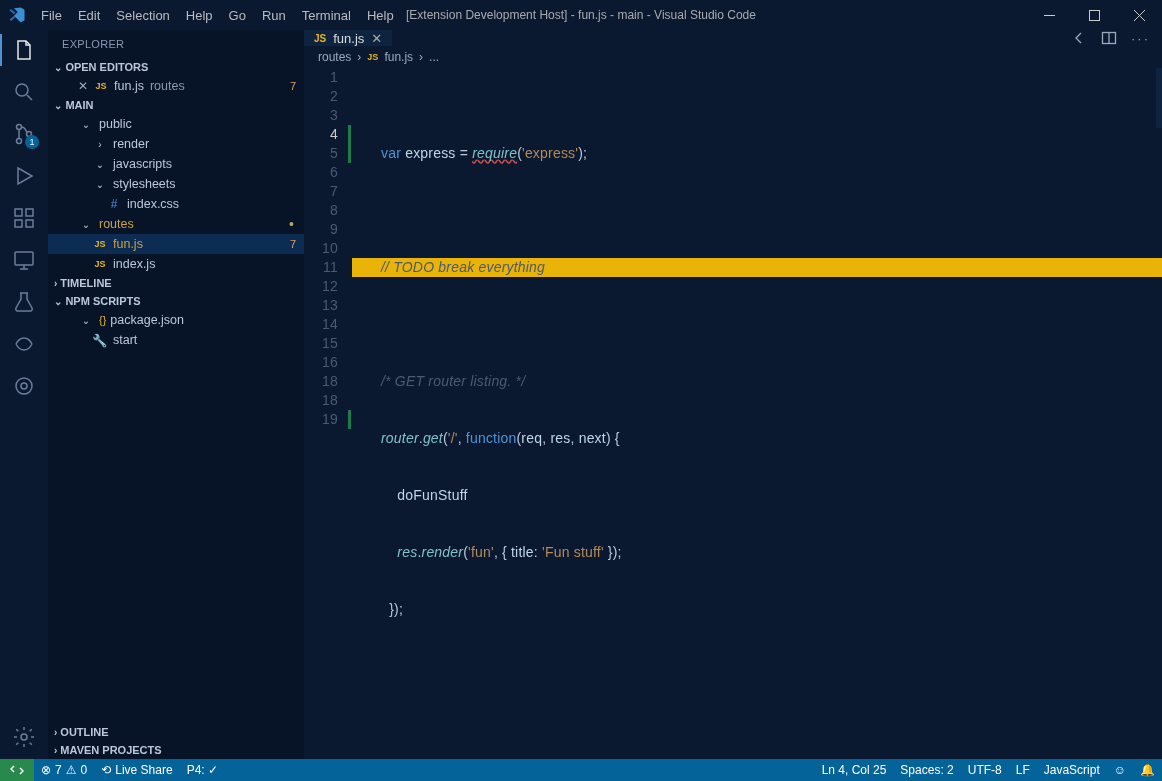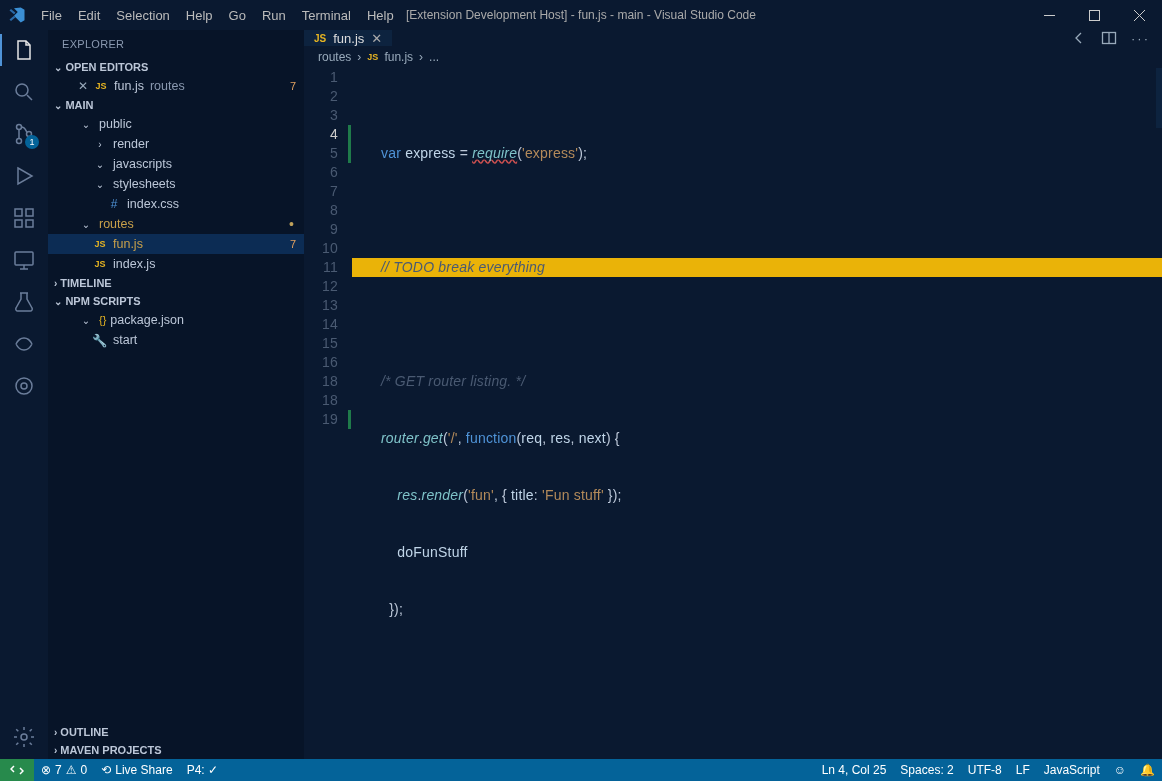--- a/index.html
+++ b/index.html
@@ -318,22 +318,22 @@
       </div>
       <div class="lines">
         <div class="gbar" style="top:57px;height:38px;"></div>
         <div class="gbar" style="top:342px;height:19px;"></div>
         <div class="l"><span class="kw">var</span><span class="var"> express </span><span class="punc">=</span><span> </span><span class="fn err">require</span><span class="punc">(</span><span class="str">'express'</span><span class="punc">);</span></div>
         <div class="l"></div>
         <div class="l hl"><span class="cmt">// TODO break everything</span></div>
         <div class="l"></div>
         <div class="l"><span class="cmt">/* GET router listing. */</span></div>
         <div class="l"><span class="fn">router</span><span class="punc">.</span><span class="fn">get</span><span class="punc">(</span><span class="str">'/'</span><span class="punc">, </span><span class="kw">function</span><span class="punc">(</span><span class="var">req</span><span class="punc">, </span><span class="var">res</span><span class="punc">, </span><span class="var">next</span><span class="punc">) {</span></div>
+        <div class="l"><span style="color:#2a3b52;">    </span><span class="var">doFunStuff</span></div>
         <div class="l"><span style="color:#2a3b52;">    </span><span class="fn">res</span><span class="punc">.</span><span class="fn">render</span><span class="punc">(</span><span class="str">'fun'</span><span class="punc">, { </span><span class="var">title</span><span class="punc">: </span><span class="str">'Fun stuff'</span><span class="punc"> });</span></div>
-        <div class="l"><span style="color:#2a3b52;">    </span><span class="var">doFunStuff</span></div>
         <div class="l"><span class="punc">  });</span></div>
         <div class="l"></div>
         
         
         
         
         
         
         
       </div>

